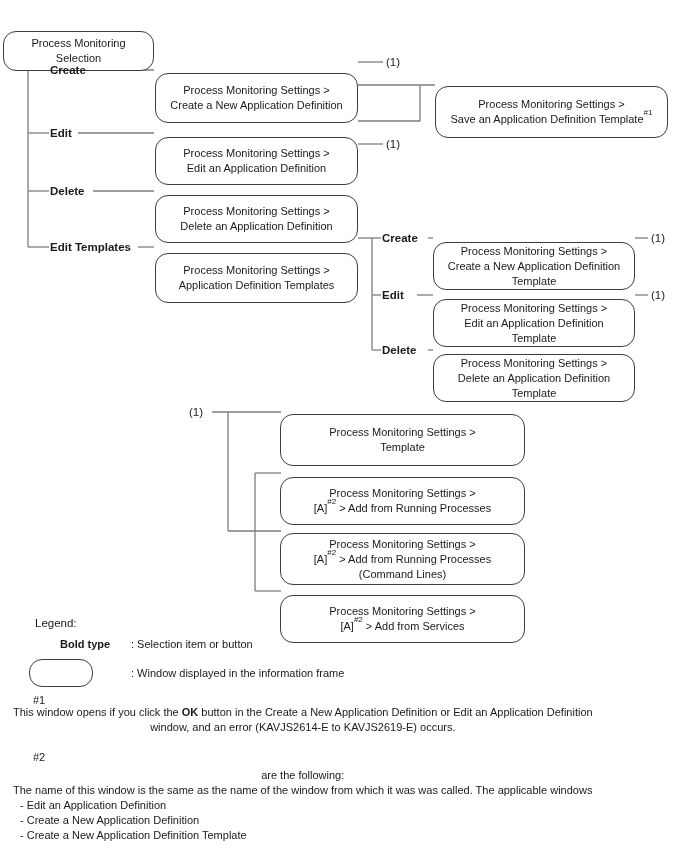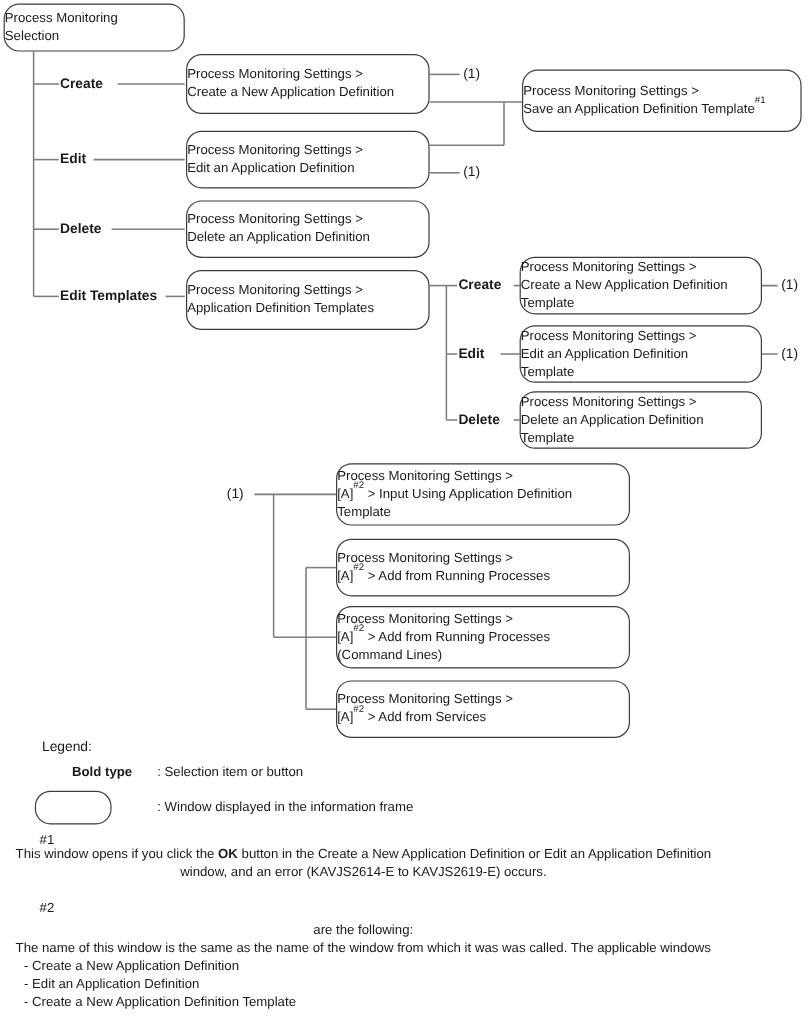--- a/index.html
+++ b/index.html
@@ -3,22 +3,22 @@
 <meta charset="utf-8">
 <style>
   html,body{margin:0;padding:0;background:#ffffff;}
   #stage{
     position:relative;width:676px;height:860px;background:#ffffff;
     font-family:"Liberation Sans", sans-serif;color:#1a1a1a;overflow:hidden;
   }
   #wires{position:absolute;left:0;top:0;}
   .wbox{
     position:absolute;border:1.5px solid #3d3d3d;border-radius:13px;background:#ffffff;
-    display:flex;flex-direction:column;justify-content:center;align-items:flex-start;
-    text-align:center;font-size:11px;line-height:15px;box-sizing:border-box;
+    display:flex;flex-direction:column;justify-content:center;align-items:center;
+    text-align:center;font-size:11px;line-height:15px;box-sizing:border-box;margin-top:28px;
   }
   .wbox div{white-space:nowrap;}
   .blabel{position:absolute;font-weight:bold;font-size:11.5px;line-height:13px;white-space:nowrap;}
   .ref{position:absolute;font-size:11.5px;line-height:13px;white-space:nowrap;}
   sup{font-size:8px;line-height:0;position:relative;top:-3px;}
   .txt{position:absolute;font-size:11px;line-height:15px;white-space:nowrap;padding-left:31px;}
   .legend-shape{position:absolute;border:1.4px solid #3d3d3d;border-radius:13px;background:#fff;box-sizing:border-box;}
   .fnpara{position:absolute;font-size:11px;line-height:15px;text-align:center;}
   .fnpara div{white-space:nowrap;}
   .fnlist{position:absolute;font-size:11px;line-height:15.2px;}
@@ -130,21 +130,20 @@
     <div>Template</div>
   </div>
 
   <div class="ref" style="left:651px;top:232px">(1)</div>
   <div class="ref" style="left:651px;top:289px">(1)</div>
 
   <div class="ref" style="left:189px;top:406px">(1)</div>
 
   <div class="wbox" style="left:280px;top:386px;width:245px;height:52px">
     <div>Process Monitoring Settings &gt;</div>
-    <div><span>[A]</span><sup>#2</sup><span> &gt; Input Using Application Definition</span></div>
     <div>Template</div>
   </div>
 
   <div class="wbox" style="left:280px;top:449px;width:245px;height:48px">
     <div>Process Monitoring Settings &gt;</div>
     <div><span>[A]</span><sup>#2</sup><span> &gt; Add from Running Processes</span></div>
   </div>
 
   <div class="wbox" style="left:280px;top:505px;width:245px;height:52px">
     <div>Process Monitoring Settings &gt;</div>
@@ -168,18 +167,18 @@
     <div><span>This window opens if you click the </span><b>OK</b><span> button in the Create a New Application Definition or Edit an Application Definition</span></div>
     <div>window, and an error (KAVJS2614-E to KAVJS2619-E) occurs.</div>
   </div>
 
   <div class="txt" style="left:2px;top:750px">#2</div>
   <div class="fnpara" style="left:13px;top:768px">
     <div>are the following:</div>
     <div>The name of this window is the same as the name of the window from which it was was called. The applicable windows</div>
   </div>
   <div class="fnlist" style="left:20px;top:798px">
+    <div>- Edit an Application Definition</div>
     <div>- Create a New Application Definition</div>
-    <div>- Edit an Application Definition</div>
     <div>- Create a New Application Definition Template</div>
   </div>
 
 </div>
 
 </body></html>

